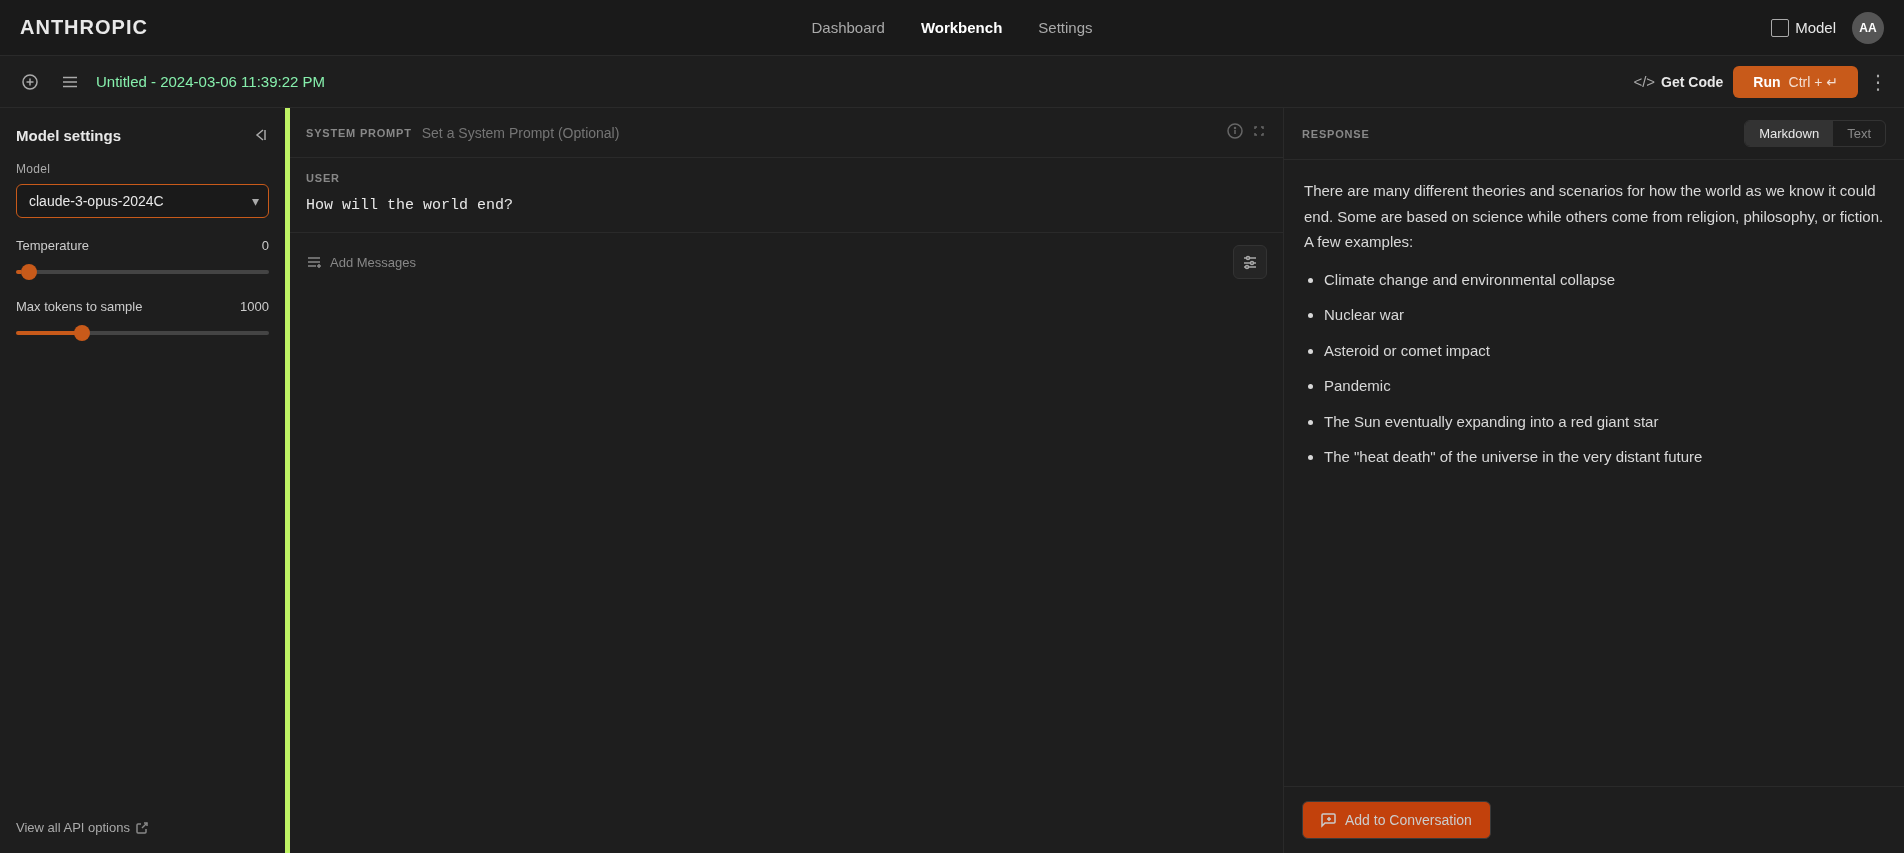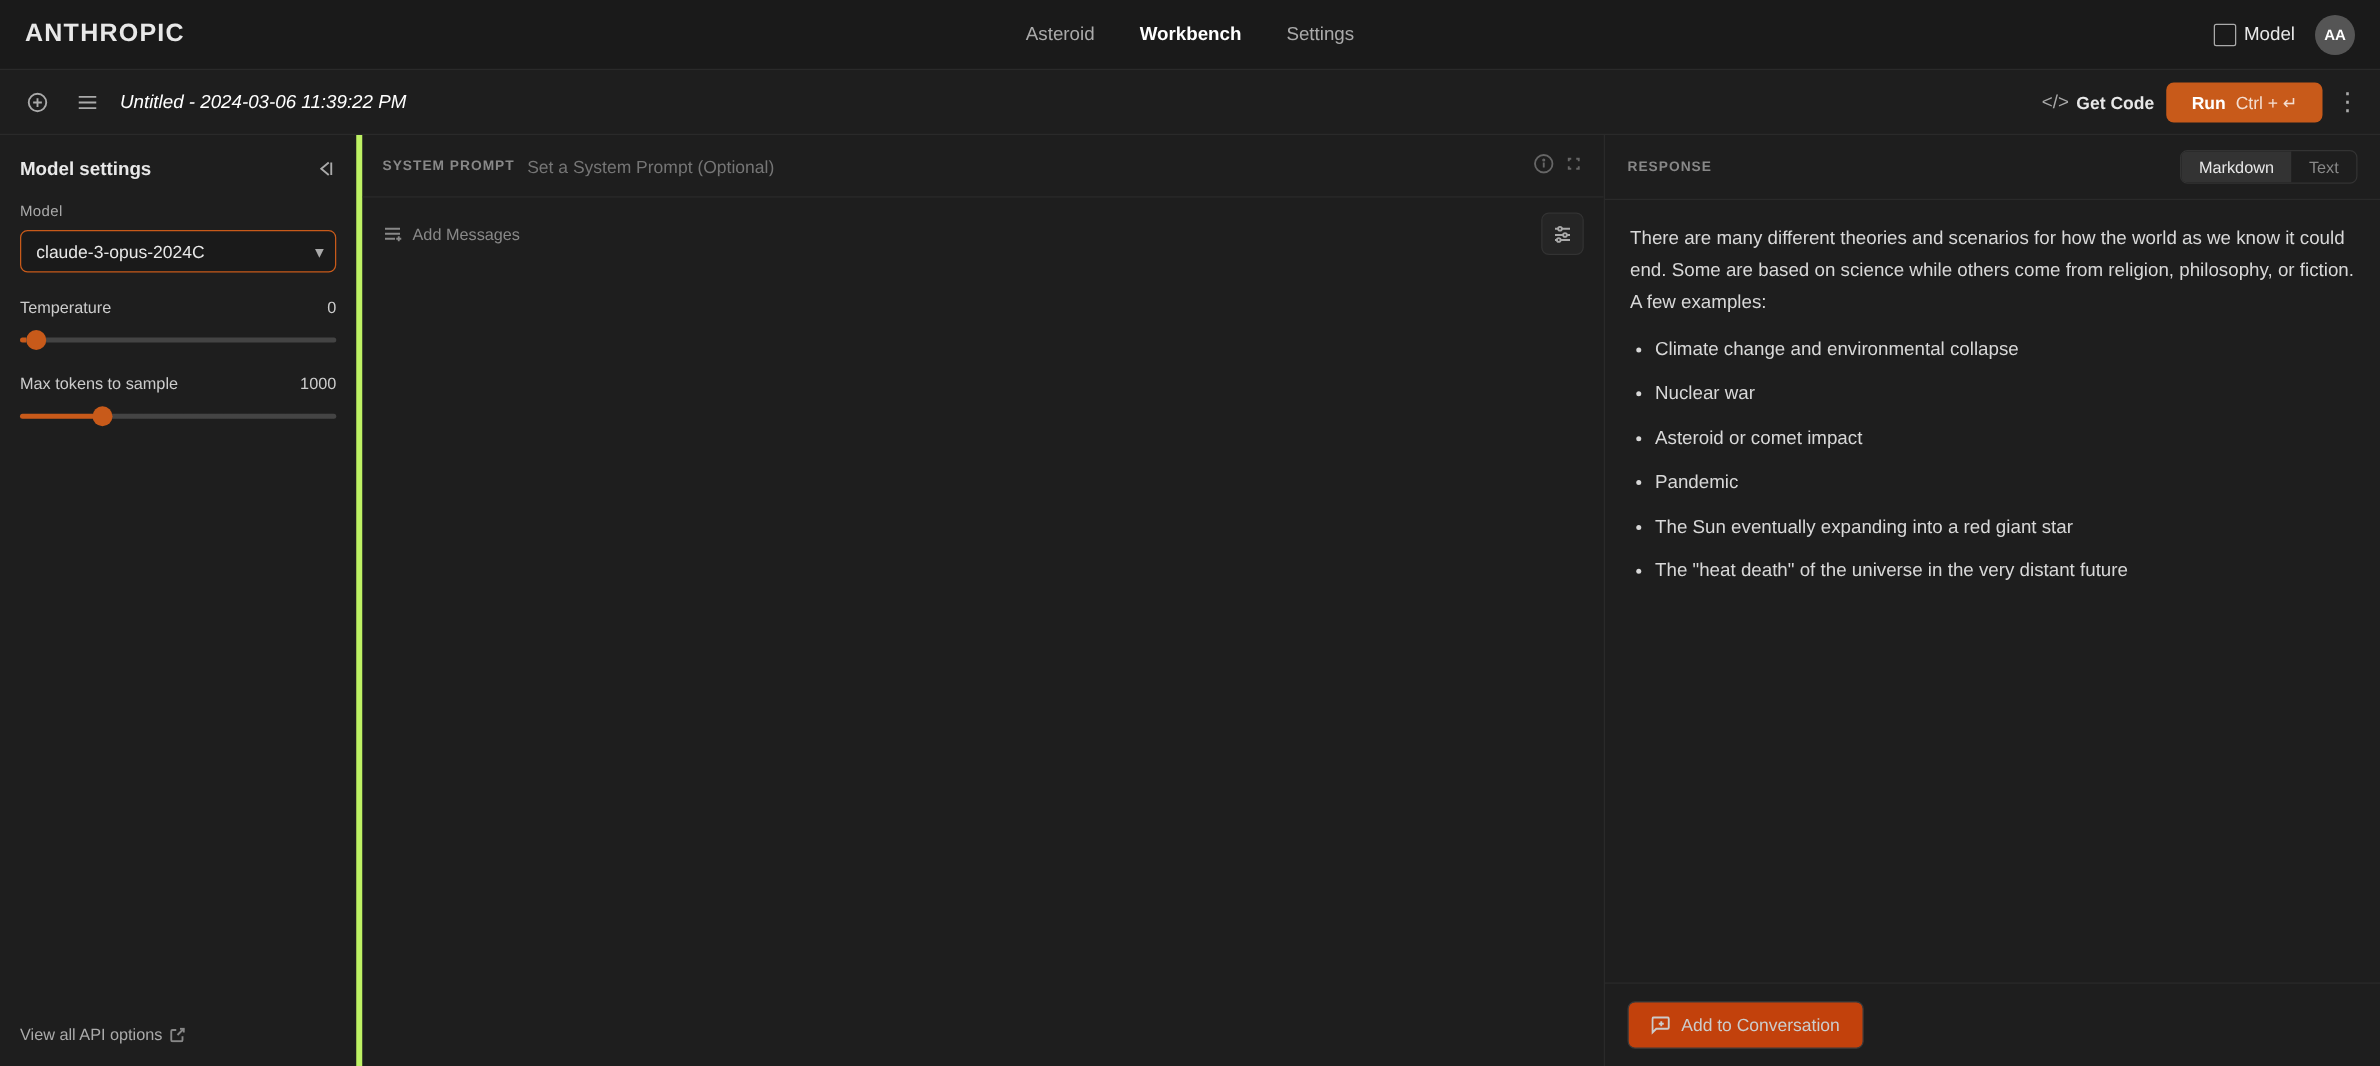--- a/index.html
+++ b/index.html
@@ -109,23 +109,22 @@
       justify-content: center;
       border-radius: 4px;
       cursor: pointer;
       color: #aaa;
       background: transparent;
       border: none;
       font-size: 16px;
     }
     .toolbar-title {
       font-size: 15px;
-      color: #ffffff;
+      color: #86efac;
       font-weight: 500;
-      font-style: italic;
     }
     .toolbar-right {
       display: flex;
       align-items: center;
       gap: 10px;
     }
     .get-code-btn {
       display: flex;
       align-items: center;
       gap: 6px;
@@ -420,21 +419,21 @@
       font-size: 14px;
       cursor: pointer;
     }
   </style>
 </head>
 <body>
 
 <nav class="top-nav">
   <span class="logo">ANTHROPIC</span>
   <div class="nav-links">
-    <a class="nav-link">Asteroid</a>
+    <a class="nav-link">Dashboard</a>
     <a class="nav-link active">Workbench</a>
     <a class="nav-link">Settings</a>
   </div>
   <div class="nav-right">
     <div class="docs-btn">
       <div class="docs-icon"></div>
       <span>Model</span>
     </div>
     <div class="avatar">AA</div>
   </div>
@@ -533,20 +532,24 @@
           <svg width="16" height="16" viewBox="0 0 16 16" fill="none" stroke="#666" stroke-width="1.5">
             <polyline points="4,10 4,12 6,12"></polyline>
             <polyline points="10,4 12,4 12,6"></polyline>
             <polyline points="4,6 4,4 6,4"></polyline>
             <polyline points="10,12 12,12 12,10"></polyline>
           </svg>
         </span>
       </div>
     </div>
 
+    <div class="user-message-block">
+      <div class="user-label">USER</div>
+      <div class="user-message-text" contenteditable="true" style="">How will the world end?</div>
+    </div>
 
     <div class="add-messages-bar">
       <div class="add-messages-left">
         <svg width="16" height="16" viewBox="0 0 16 16" fill="none" stroke="#888" stroke-width="1.5">
           <line x1="2" y1="4" x2="14" y2="4"></line>
           <line x1="2" y1="8" x2="14" y2="8"></line>
           <line x1="2" y1="12" x2="10" y2="12"></line>
           <line x1="13" y1="10" x2="13" y2="14"></line>
           <line x1="11" y1="12" x2="15" y2="12"></line>
         </svg>

